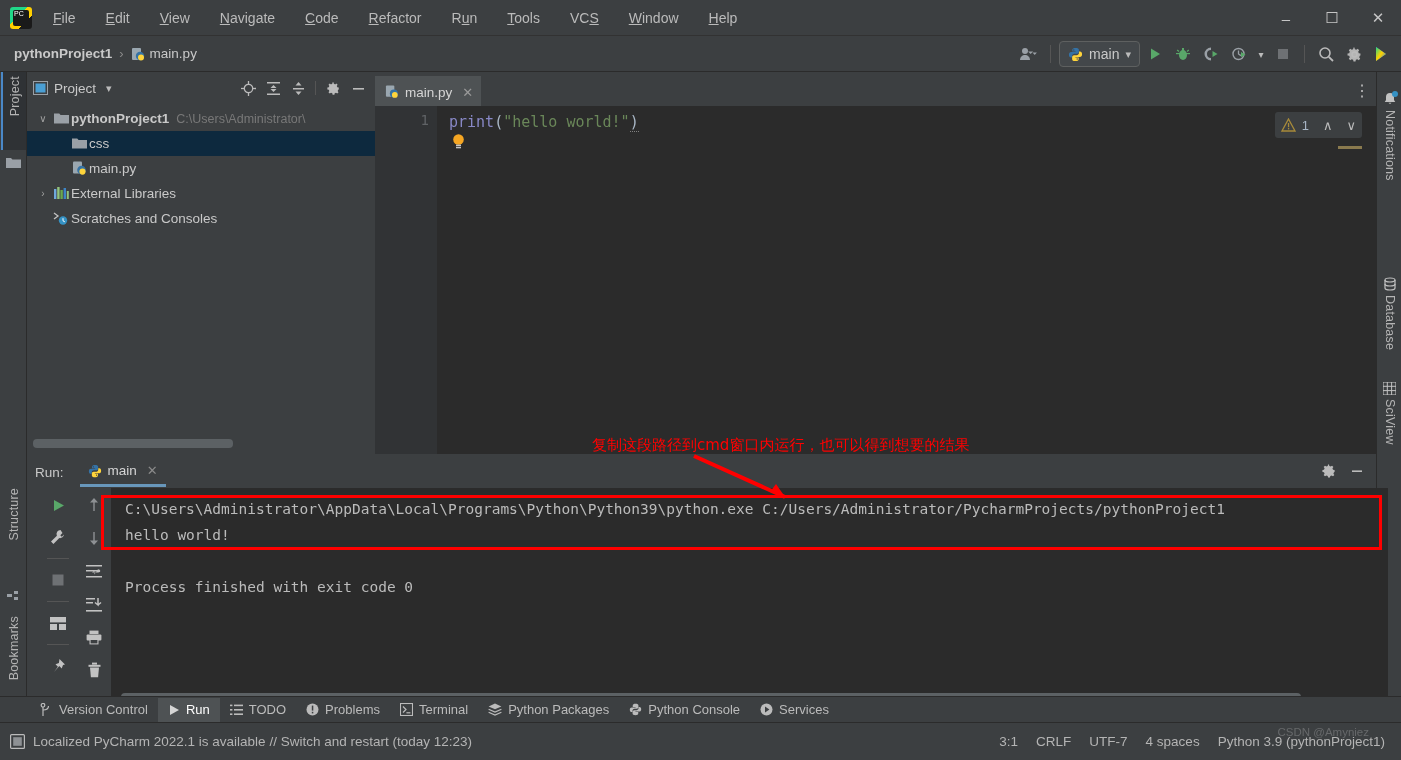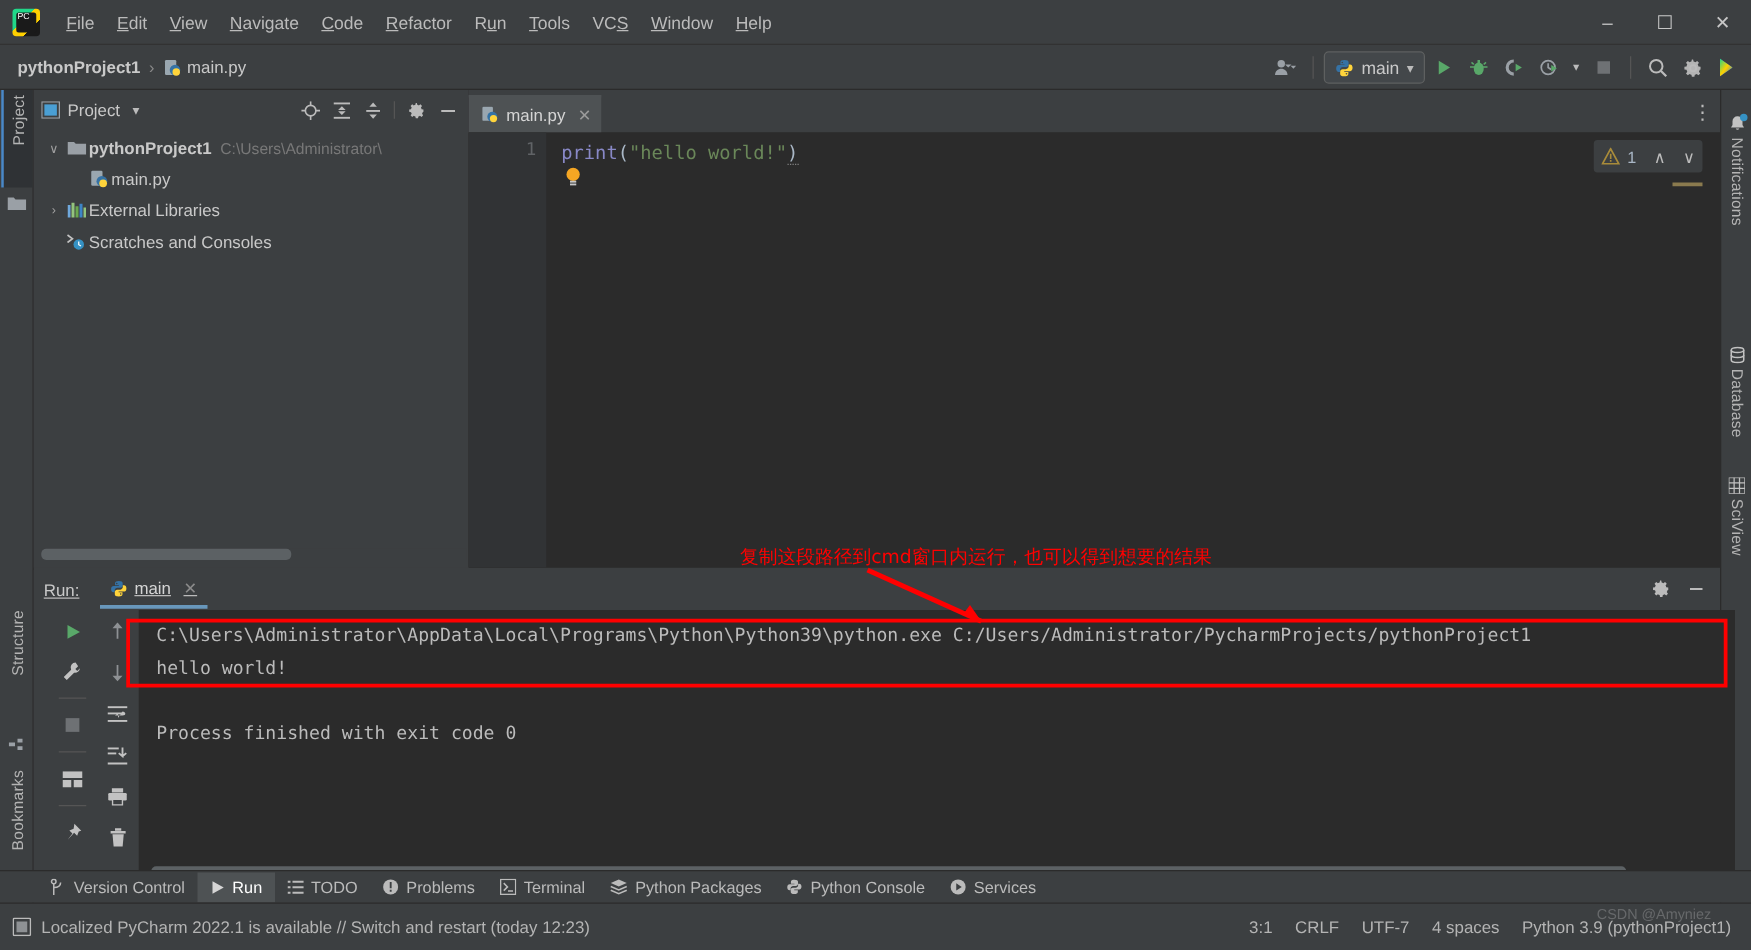--- a/index.html
+++ b/index.html
@@ -16,21 +16,21 @@
   .titlebar {
     position: absolute; top: 0; left: 0; width: 1401px; height: 36px;
     background: #3c3f41; display: flex; align-items: center;
     border-bottom: 1px solid #323232;
   }
   .pc-logo { width: 22px; height: 22px; margin-left: 10px; margin-right: 12px; flex: none; position: relative; }
   .pc-logo .sq { position:absolute; inset:0; border-radius:3px;
     background: linear-gradient(135deg,#21d789 0%,#21d789 40%,#ffd000 40%,#ffd000 70%,#1a1a1a 70%); }
   .pc-logo .inner { position:absolute; left:3px; top:3px; width:16px; height:16px; background:#1a1a1a; border-radius:2px;}
   .pc-logo .pctext { position:absolute; left:4px; top:3px; font-size:7px; color:#fff; font-family:"Liberation Sans",sans-serif;}
-  .menu { display: flex; align-items: center; gap: 0px; }
+  .menu { display: flex; align-items: center; gap: 12px; }
   .menu-item {
     font-size: 14px; color: #bbbbbb; padding: 4px 9px; cursor: default; white-space: nowrap;
   }
   .menu-item u { text-decoration: underline; }
   .win-title {
     position: absolute; left: 0; right: 0; text-align: center;
     font-size: 14px; color: #a9b1b5; pointer-events: none;
   }
   .win-controls { position: absolute; right: 0; top: 0; height: 36px; display: flex; }
   .win-btn { width: 46px; height: 36px; display: flex; align-items: center; justify-content: center;
@@ -103,21 +103,21 @@
   .bulb { position:absolute; left:14px; top:27px; font-size:15px; }
   .warn-box { position:absolute; right:14px; top:6px; height:26px; display:flex; align-items:center; gap:6px;
               background:#3c3f41; border-radius:3px; padding: 0 6px; font-size:13px; color:#bbbbbb;}
   .editor-scroll-mark { position:absolute; right:14px; top:40px; width:24px; height:3px; background:#8a7a4e; }
 
   
   .rightstrip { position:absolute; right:0; top:72px; width:25px; height:666px; background:#3c3f41;
                 border-left:1px solid #2b2b2b; }
 
   
-  .runpanel { position:absolute; left:27px; top:456px; width:1349px; height:252px; background:#3c3f41;text-decoration:underline; }
+  .runpanel { position:absolute; left:27px; top:456px; width:1349px; height:252px; background:#3c3f41; }
   .run-header { height:32px; display:flex; align-items:center; position:relative; }
   .run-label { font-size:13.5px; color:#c9c9c9; margin-left:8px; }
   .run-tab { margin-left:16px; height:30px; display:flex; align-items:center; gap:6px; font-size:13.5px;
              color:#d5d5d5; padding: 0 8px; border-bottom: 3px solid #6897bb; }
   .run-tab .x { color:#8a8a8a; font-size:13px; margin-left:4px; }
   .run-hdr-right { position:absolute; right:8px; top:4px; display:flex; align-items:center; gap:6px; }
   .run-body { position:absolute; left:12px; top:32px; width:1349px; height:220px; display:flex; }
   .run-toolcol { width:38px; display:flex; flex-direction:column; align-items:center; padding-top:6px; gap:10px; }
   .run-toolcol2 { width:34px; display:flex; flex-direction:column; align-items:center; padding-top:6px; gap:11px; }
   .rt { width:24px; height:22px; display:flex; align-items:center; justify-content:center; border-radius:3px;}
@@ -366,20 +366,29 @@
       <div class="trow">
         <span class="arrow">∨</span>
         <span class="ico">
           <svg width="15" height="13" viewBox="0 0 15 13">
               <path d="M0 1.5h5.2L6.6 3H15v8.5H0z" fill="#9aa0a6"></path>
             </svg>
         </span>
         <span class="lbl bold">pythonProject1</span>
         <span class="sub">C:\Users\Administrator\</span>
       </div>
+      <div class="trow sel">
+        <span class="arrow"></span>
+        <span class="ico" style="margin-left:18px;">
+          <svg width="15" height="13" viewBox="0 0 15 13">
+              <path d="M0 1.5h5.2L6.6 3H15v8.5H0z" fill="#9aa0a6"></path>
+            </svg>
+        </span>
+        <span class="lbl">css</span>
+      </div>
       <div class="trow">
         <span class="arrow"></span>
         <span class="ico" style="margin-left:18px;">
           <svg width="15" height="15" viewBox="0 0 15 15">
             <rect x="1" y="0.5" width="9" height="12" fill="#9aa7b0" rx="1"></rect>
             <circle cx="9.5" cy="9" r="4.3" fill="#3572A5"></circle>
             <circle cx="10.5" cy="10.6" r="3.1" fill="#FFD43B"></circle>
           </svg>
         </span>
         <span class="lbl">main.py</span>

